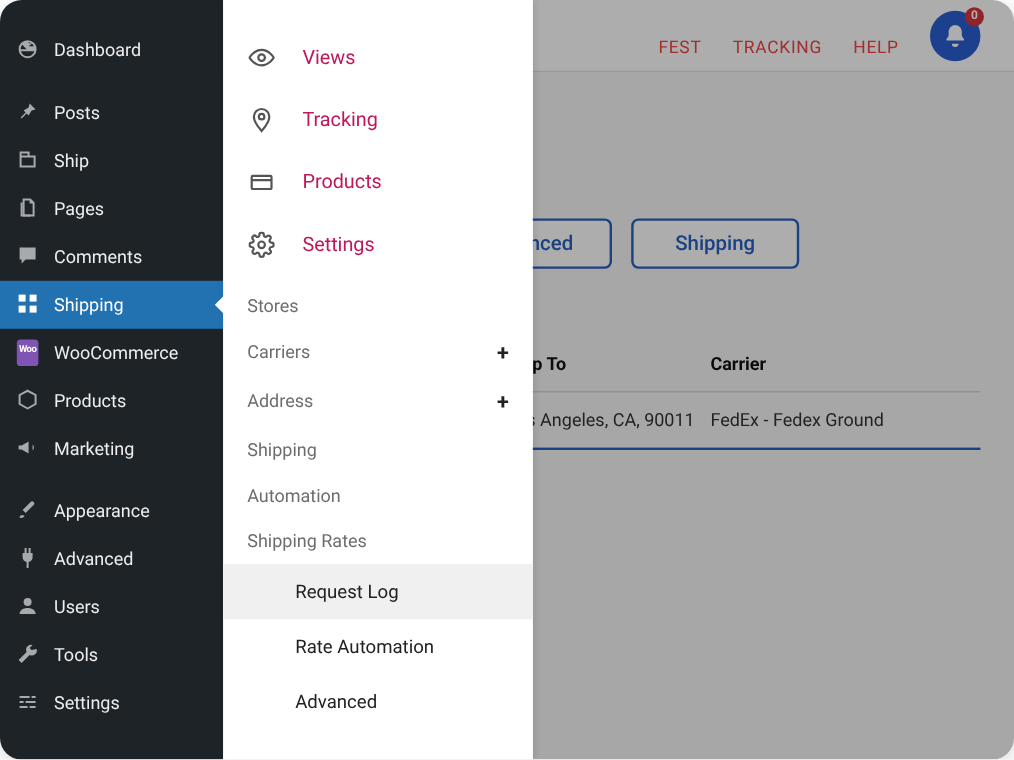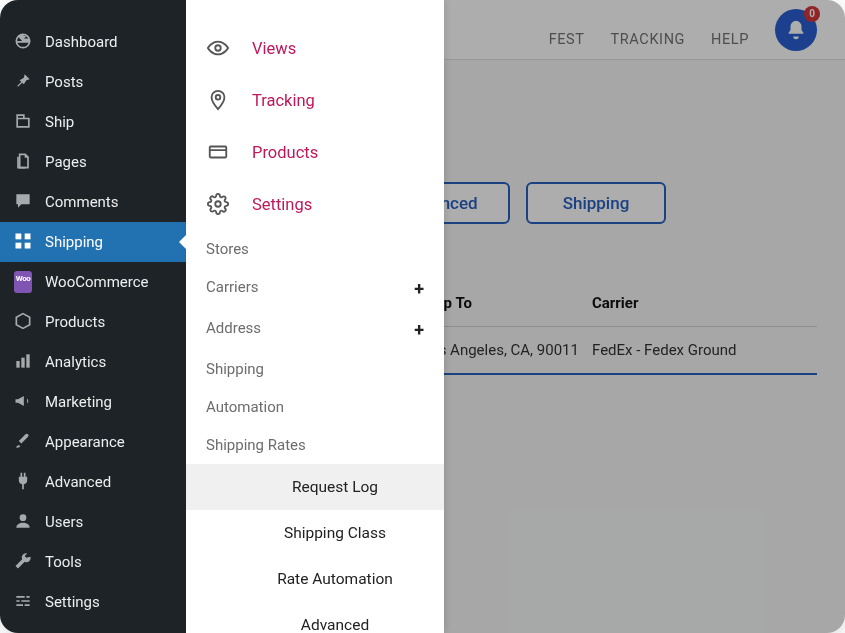--- a/index.html
+++ b/index.html
@@ -15,27 +15,27 @@
   .sidebar-sep { height: 12px; }
   .collapse { display:flex; align-items:center; gap:10px; padding: 10px 12px; font-size: 13px; color: #a7aaad; cursor:pointer; margin-top:4px;}
 
   
   .flyout { position: absolute; left: 186px; top: 0; bottom: 0; width: 258px; background: #fff; box-shadow: 2px 0 6px rgba(0,0,0,0.1); display:flex; flex-direction:column; padding-top: 22px; z-index: 50; }
   .fly-primary { display:flex; align-items:center; gap: 22px; padding: 14px 20px; font-size: 16.5px; color:#be185d; cursor:pointer; }
   .fly-primary .ic { width:24px; height:24px; display:inline-flex; align-items:center; justify-content:center; color:#666; }
   .fly-section { padding: 10px 20px; font-size: 15px; color: #6d6d6d; cursor:pointer; display:flex; align-items:flex-start; justify-content:space-between; }
   .fly-section .plus { color:#222; font-weight:700; font-size:18px; }
   .fly-gap { height:6px; }
-  .fly-sub { padding: 14px 20px 14px 60px; font-size:15.5px; color:#222; cursor:pointer;text-align:center; }
+  .fly-sub { padding: 14px 20px 14px 60px; font-size:15.5px; color:#222; cursor:pointer; }
   .fly-sub.active { background:#f0f0f0; }
 
   
   .main { position:absolute; left:186px; right:0; top:0; bottom:0; background:#f6f7f7; }
   .topbar { height:60px; display:flex; align-items:center; justify-content:flex-end; gap:26px; padding: 0 28px; border-bottom:1px solid #e1e1e1; background:#fff; }
-  .topbar a { font-size:14.5px; letter-spacing:0.6px; color:#737373; text-decoration:none; cursor:pointer;margin-top:20px; }
+  .topbar a { font-size:14.5px; letter-spacing:0.6px; color:#ef4444; text-decoration:none; cursor:pointer;margin-top:20px; }
   .bell { position:relative; width:42px; height:42px; border-radius:50%; background:#2b5fd1; display:flex; align-items:center; justify-content:center; cursor:pointer; }
   .bell-badge { position:absolute; top:-3px; right:-3px; background:#d63638; color:#fff; font-size:10px; font-weight:700; border-radius:50%; width:16px; height:16px; display:flex; align-items:center; justify-content:center; }
   .content { padding: 30px 28px; }
   .tabs-row { display:flex; gap:16px; margin-top:92px; }
   .pill { border:2px solid #2760c0; color:#2760c0; background:#fff; padding:9px 28px; border-radius:6px; font-size:17px; font-weight:500; cursor:pointer; min-width:140px; display:flex; justify-content:center; }
   .table { margin-top: 56px; }
   .th-row, .td-row { display:grid; grid-template-columns: 200px 170px 180px 1fr; padding: 14px 8px; font-size:15px; }
   .th-row { font-weight:700; color:#111; border-bottom:1px solid #d0d0d0; }
   .td-row { color:#333; border-bottom: 2px solid #2760c0; }
 
@@ -144,21 +144,20 @@
         <span>Shipping</span>
       </div>
     <div class="fly-section">
         <span>Automation</span>
       </div>
     <div class="fly-section">
         <span>Shipping Rates</span>
       </div>
 
     <div class="fly-sub active">Request Log</div>
-    <div class="fly-sub">Shipping Class</div>
     <div class="fly-sub">Rate Automation</div>
     <div class="fly-sub">Advanced</div>
   </div>
 
   <div class="sidebar">
     <div class="sidebar-item">
       <span class="ic">
           <svg width="20" height="20" viewBox="0 0 24 24" fill="#a7aaad">
             <path d="M12 3a9 9 0 1 0 9 9 9 9 0 0 0-9-9zm0 2a7 7 0 0 1 6.32 4H13l3.6-2.8A7 7 0 0 1 12 5zm-7 7a7 7 0 0 1 1.68-4.56L11 12H5zm7 7a7 7 0 0 1-6.7-5H18.7A7 7 0 0 1 12 19z"></path>
           </svg>
@@ -221,30 +220,20 @@
       <span class="ic">
           <svg width="20" height="20" viewBox="0 0 24 24" fill="#a7aaad">
             <path d="M12 2l9 5v10l-9 5-9-5V7zm0 2.3L5 8v8l7 3.9 7-3.9V8z"></path>
           </svg>
         </span>
       <span>Products</span>
     </div>
     <div class="sidebar-item">
       <span class="ic">
           <svg width="20" height="20" viewBox="0 0 24 24" fill="#a7aaad">
-            <rect x="4" y="12" width="4" height="8"></rect>
-            <rect x="10" y="8" width="4" height="12"></rect>
-            <rect x="16" y="4" width="4" height="16"></rect>
-          </svg>
-        </span>
-      <span>Analytics</span>
-    </div>
-    <div class="sidebar-item">
-      <span class="ic">
-          <svg width="20" height="20" viewBox="0 0 24 24" fill="#a7aaad">
             <path d="M3 10v4h3l7 4V6l-7 4zm14-1a4 4 0 0 1 0 6z"></path>
           </svg>
         </span>
       <span>Marketing</span>
     </div>
     <div class="sidebar-sep"></div>
     <div class="sidebar-item">
       <span class="ic">
           <svg width="20" height="20" viewBox="0 0 24 24" fill="#a7aaad">
             <path d="M7 17c-2 0-3 1-3 3 1 0 4 0 5-2l-2-1zm3-2l8-8a2 2 0 0 0-3-3l-8 8z"></path>

